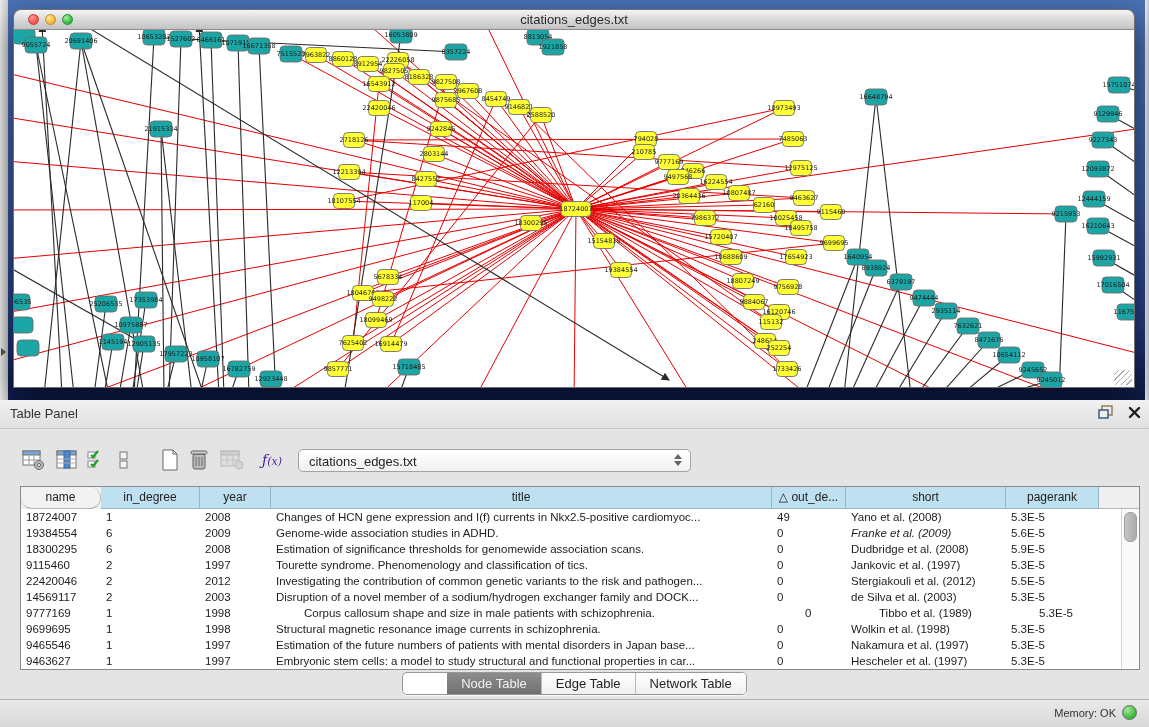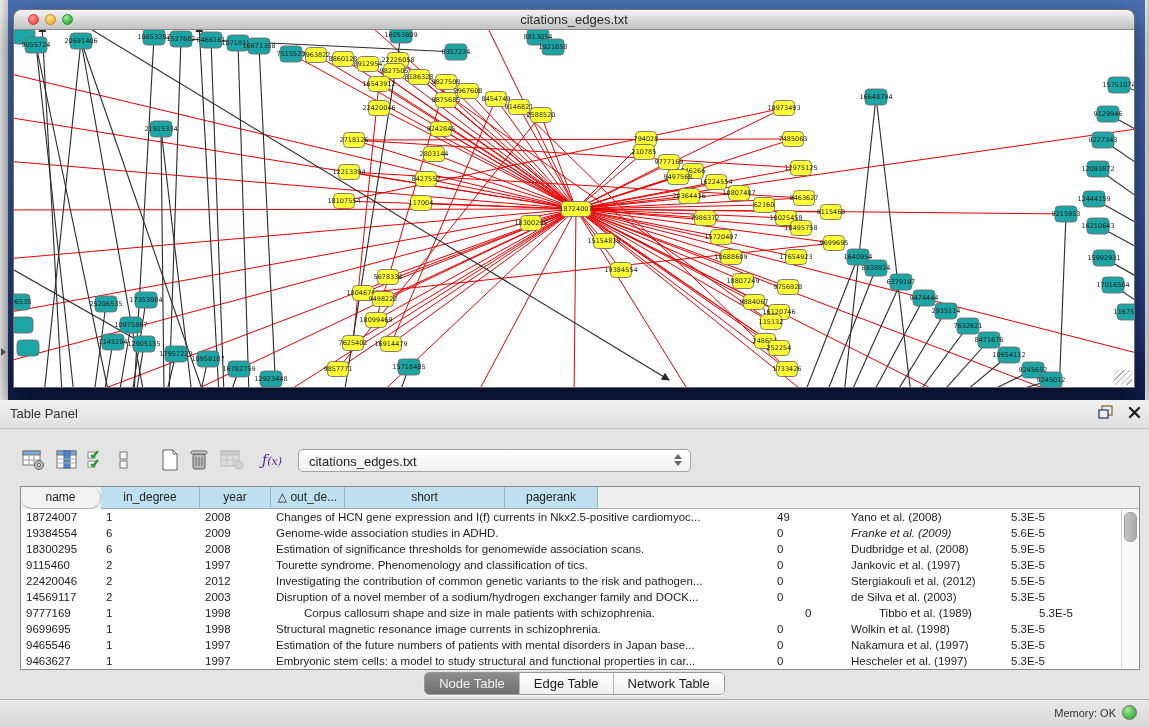--- a/index.html
+++ b/index.html
@@ -60,21 +60,21 @@
   .trow{display:flex;height:16px;}
   .td{box-sizing:border-box;font-size:11.5px;color:#1c1c1c;line-height:16px;padding-left:5px;
     overflow:hidden;white-space:nowrap;}
   .vscroll{position:absolute;right:1px;top:22px;bottom:1px;width:16px;background:#fafafa;
     border-left:1px solid #d5d5d5;}
   .vthumb{position:absolute;left:2px;top:3px;width:11px;height:28px;border-radius:6px;
     background:linear-gradient(90deg,#c6c6c6,#ababab);border:1px solid #9e9e9e;}
 
   .tabs-row{position:absolute;left:0;top:272px;width:100%;display:flex;justify-content:center;}
   .segmented{display:flex;border:1px solid #979797;border-radius:5px;overflow:hidden;
-    background:#fff;box-shadow:0 1px 1px rgba(255,255,255,.8);}
+    background:#fff;box-shadow:0 1px 1px rgba(255,255,255,.8);padding-left:44px;}
   .seg{font-size:13px;padding:3px 14px;color:#222;background:linear-gradient(#ffffff,#f0f0f0);
     border-right:1px solid #b9b9b9;cursor:default;}
   .seg:last-child{border-right:none;}
   .seg.sel{background:linear-gradient(#8d8d8d,#707070);color:#f2f2f2;}
 
   .status-bar{position:absolute;left:0;bottom:0;width:100%;height:27px;
     border-top:1px solid #b0b0b0;background:linear-gradient(#e9e9e9,#d8d8d8);}
   .status-right{position:absolute;right:12px;top:5px;display:flex;align-items:center;gap:6px;}
   .status-label{font-size:11px;color:#333;}
   .mem-dot{width:15px;height:15px;border-radius:50%;box-sizing:border-box;border:1px solid #6d6d6d;
@@ -755,20 +755,21 @@
             <i class="down"></i>
           </span>
       </div>
     </div>
 
     <div class="table-wrap">
       <div class="thead" id="thead">
           <div class="th plain" style="width: 80px;">name</div>
           <div class="th" style="width: 99px;">in_degree</div>
           <div class="th" style="width: 71px;">year</div>
+          <div class="th" style="width: 501px;">title</div>
           <div class="th" style="width: 74px;">△ out_de...</div>
           <div class="th" style="width: 160px;">short</div>
           <div class="th" style="width: 93px;">pagerank</div>
           <div class="th filler"></div>
         </div>
       <div id="tbody">
           <div class="trow">
             <div class="td" style="width: 80px;">18724007</div>
             <div class="td" style="width: 99px;">1</div>
             <div class="td" style="width: 71px;">2008</div>

